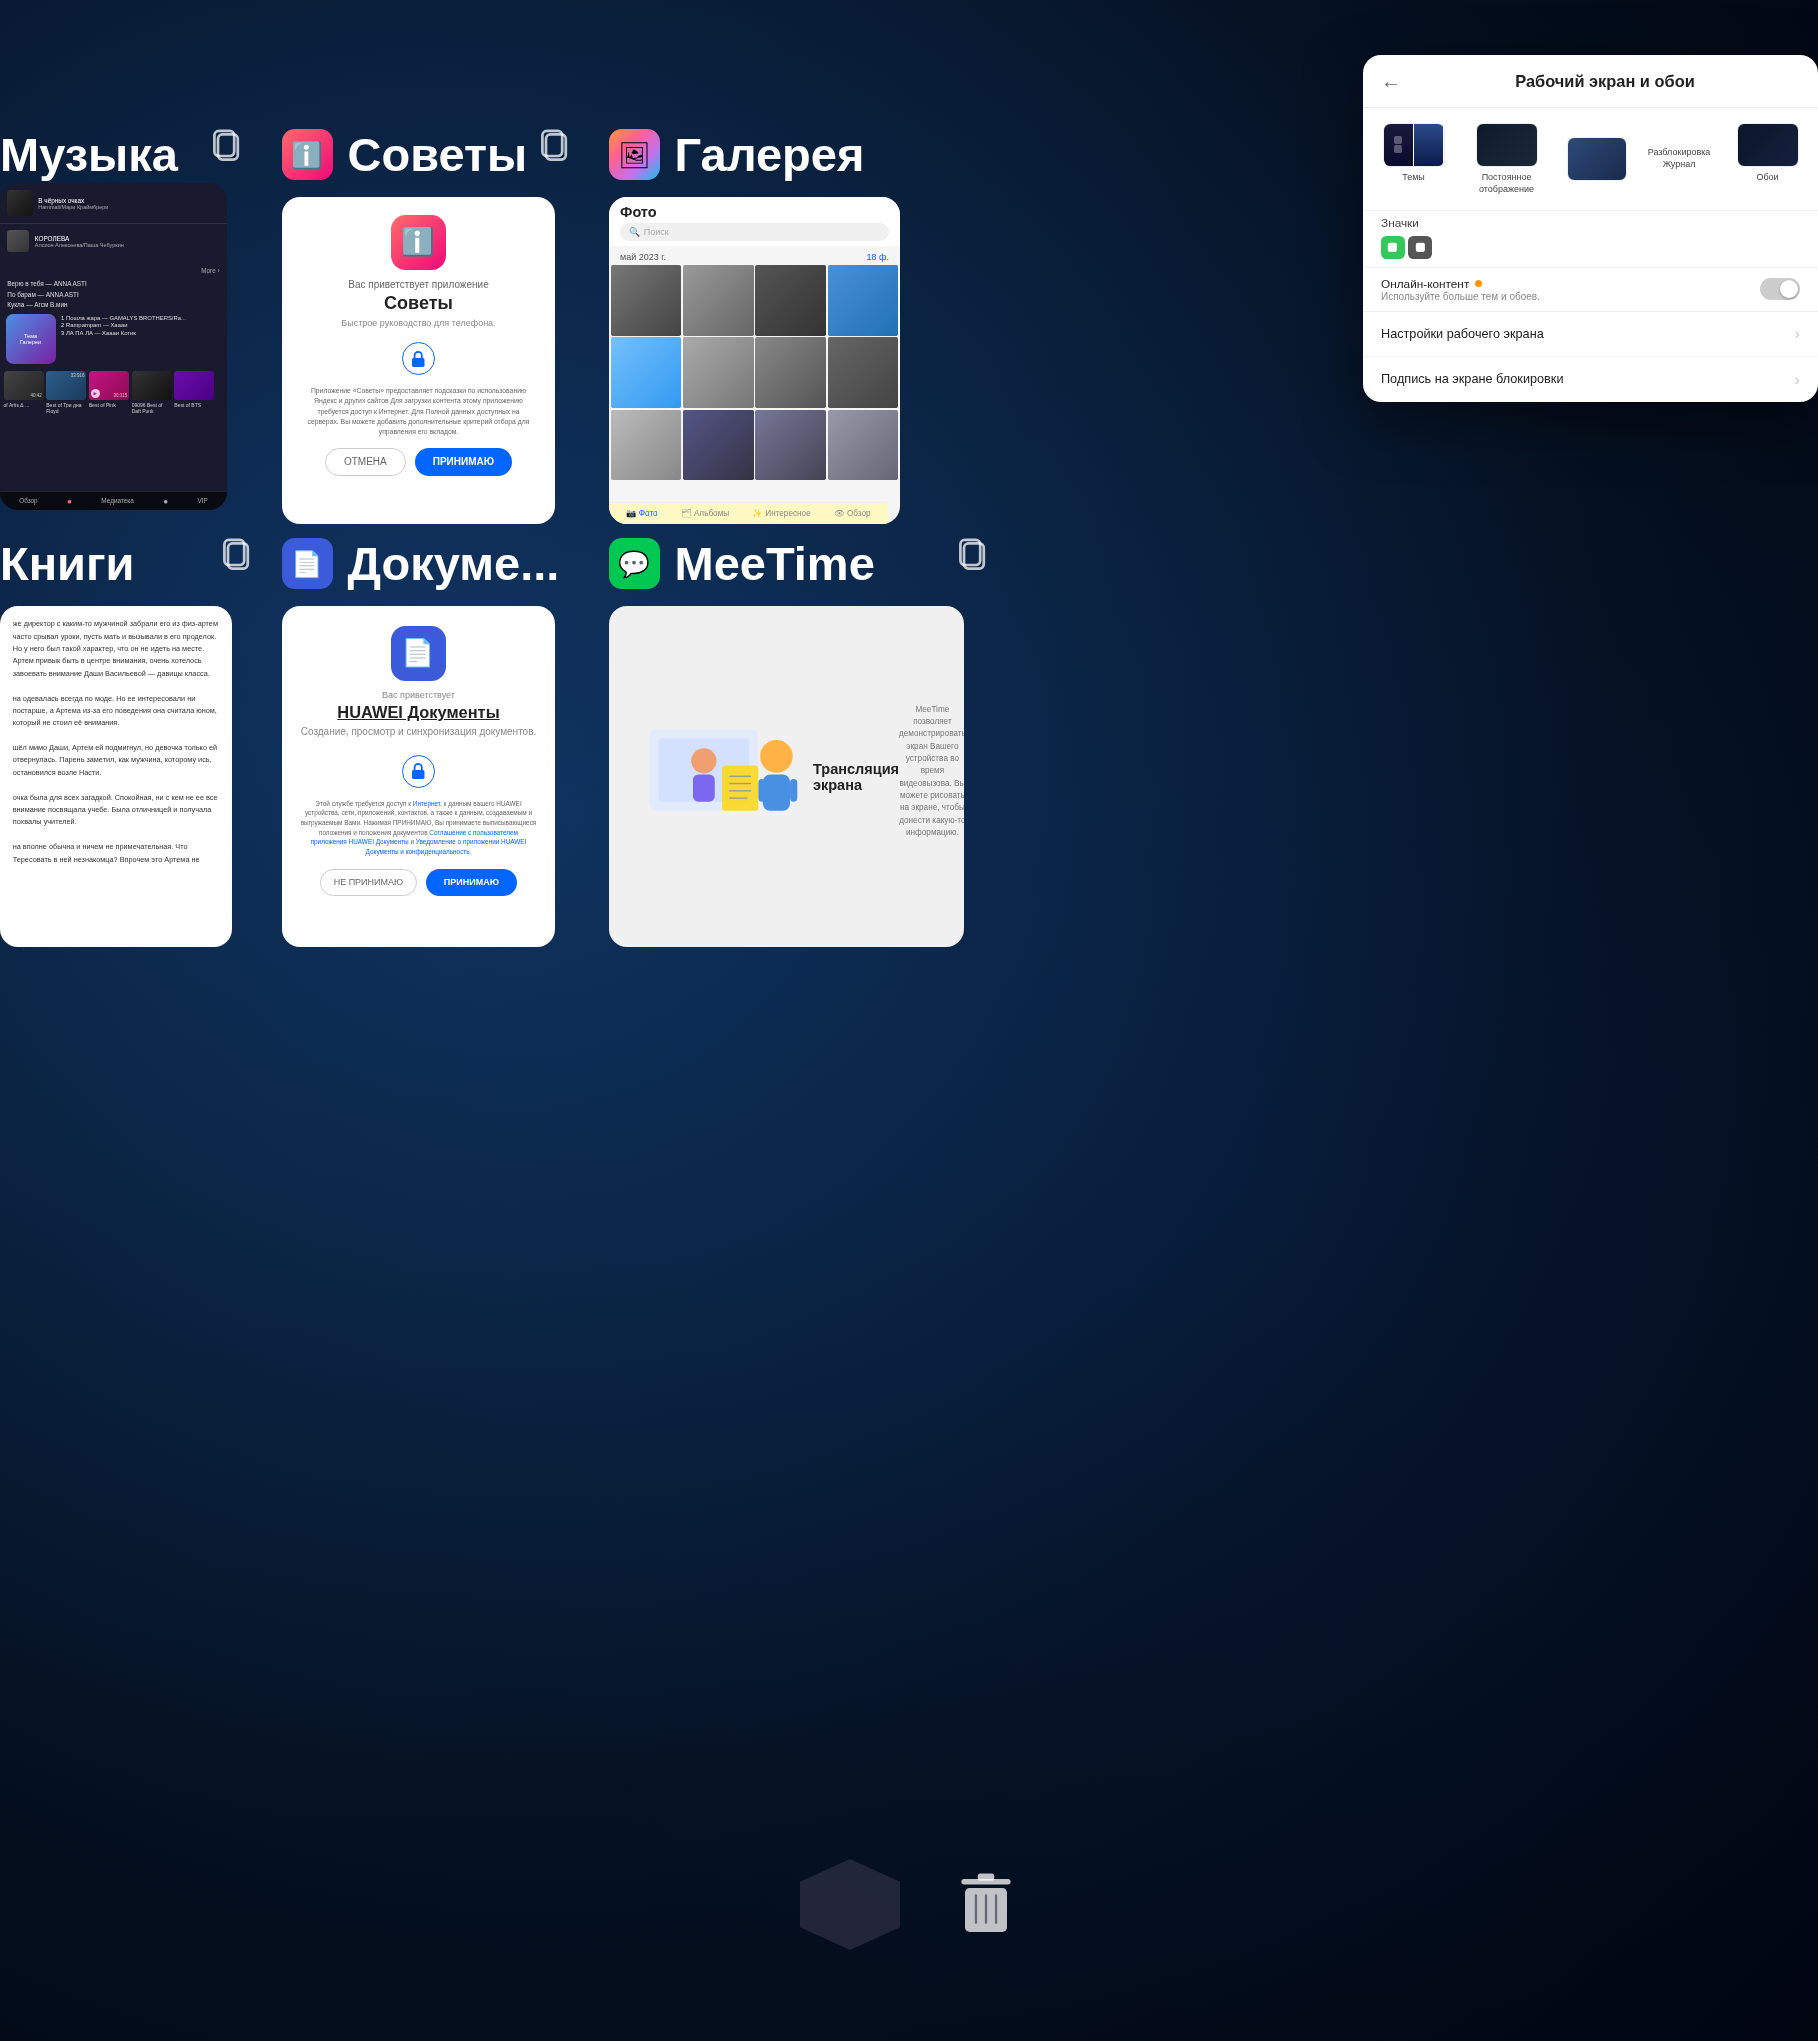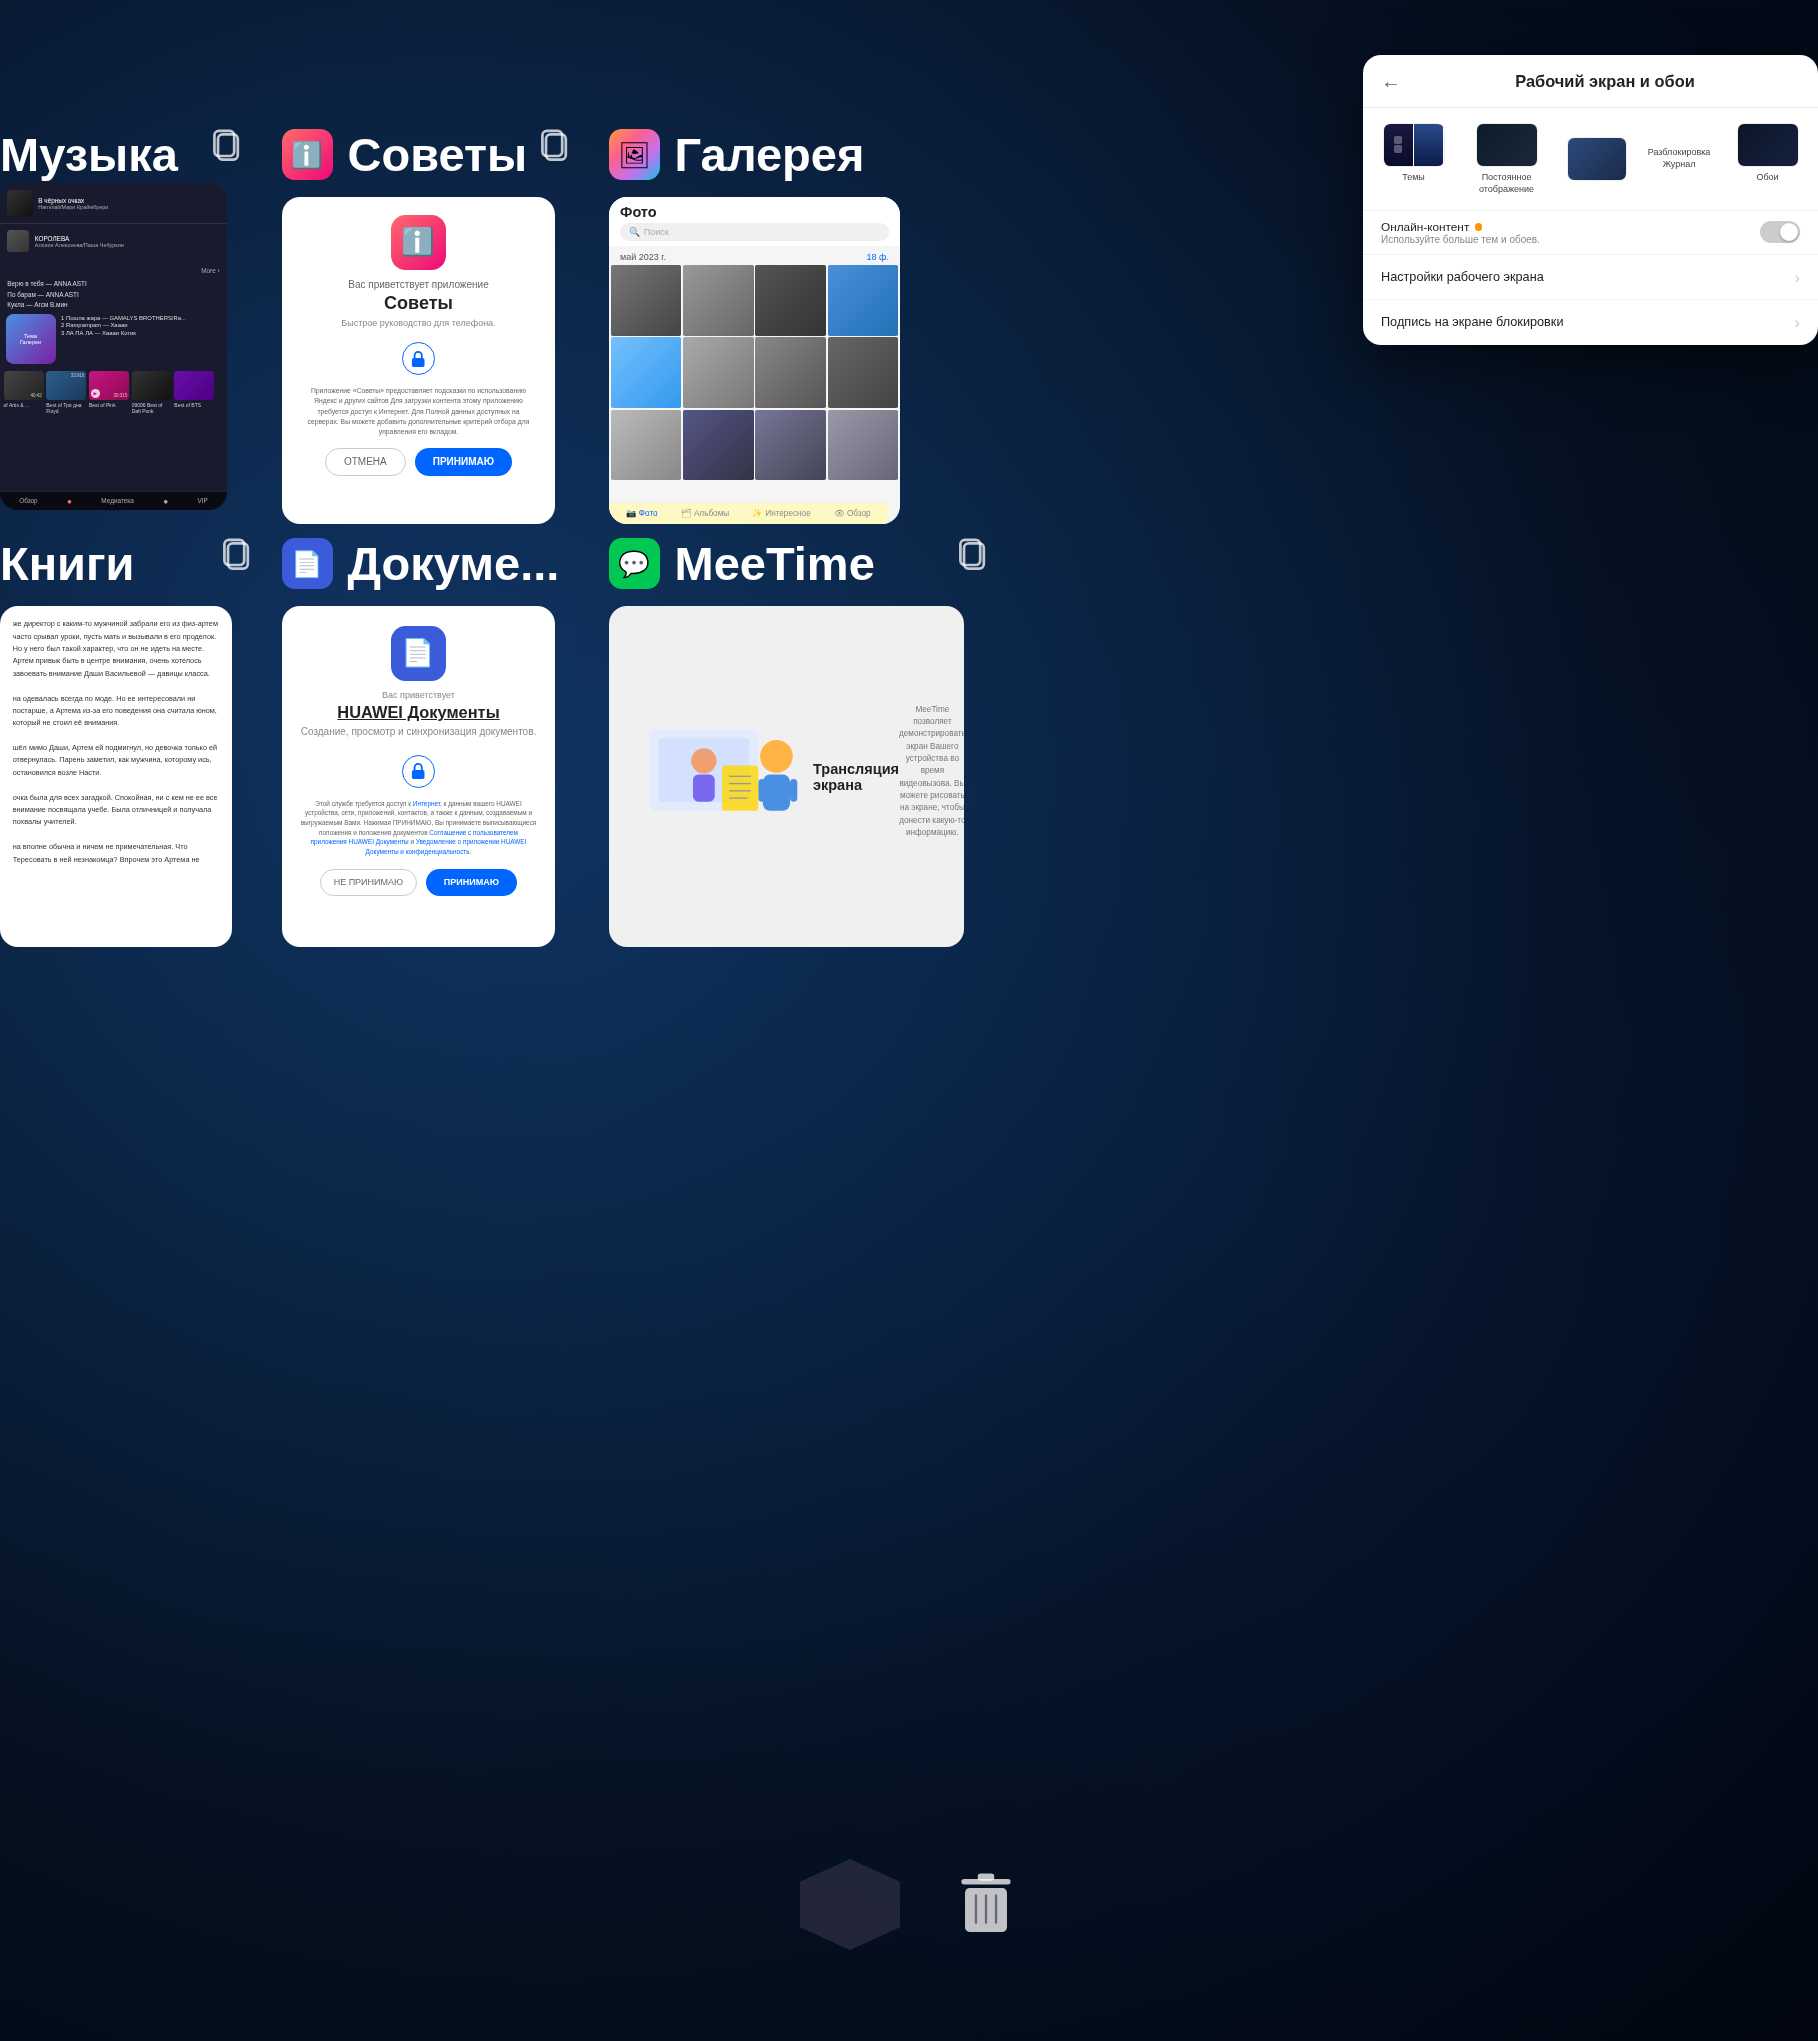--- a/index.html
+++ b/index.html
@@ -252,20 +252,35 @@
       <div style="width: 62px; height: 44px; border-radius: 7.3px; border: 1.8px solid #eee; overflow: hidden; background: linear-gradient(135deg, #2d4a7a, #1a2a4a);"></div>
       <span style="font-size: 9px; color: #444; text-align: center; line-height: 1.3;">Разблокировка Журнал</span>
     </div>
 
     <div style="display: flex; flex-direction: column; align-items: center; gap: 5.5px; min-width: 65px;">
       <div style="width: 62px; height: 44px; border-radius: 7.3px; border: 1.8px solid #eee; overflow: hidden; background: linear-gradient(135deg, #0a1628, #162040);"></div>
       <span style="font-size: 9px; color: #444;">Обои</span>
     </div>
   </div>
 
+  <div style="padding: 5.5px 18px 7.3px; border-top: 0.9px solid #f0f0f0;">
+    <div style="font-size: 11.8px; color: #444; margin-bottom: 5.5px;">Значки</div>
+    <div style="display: flex; gap: 3.6px;">
+      <div style="width: 23.6px; height: 23.6px; border-radius: 5.5px; background: #34c759; display: flex; align-items: center; justify-content: center;">
+        <svg width="12.7" height="12.7" viewBox="0 0 14 14">
+            <rect x="2" y="2" width="10" height="10" rx="2" fill="white"></rect>
+          </svg>
+      </div>
+      <div style="width: 23.6px; height: 23.6px; border-radius: 5.5px; background: #555; display: flex; align-items: center; justify-content: center;">
+        <svg width="12.7" height="12.7" viewBox="0 0 14 14">
+            <rect x="2" y="2" width="10" height="10" rx="2" fill="white"></rect>
+          </svg>
+      </div>
+    </div>
+  </div>
 
   <div style="display: flex; align-items: center; justify-content: space-between; padding: 9px 18px; border-top: 0.9px solid #f0f0f0;">
     <div>
       <div style="display: flex; align-items: center; gap: 5.5px;">
         <span style="font-size: 11.8px; color: #222;">Онлайн-контент</span>
         <span style="width: 7.3px; height: 7.3px; background: #ff9500; border-radius: 50%; display: inline-block;"></span>
       </div>
       <div style="font-size: 10px; color: #888;">Используйте больше тем и обоев.</div>
     </div>
     <div style="width: 40px; height: 22px; border-radius: 11px; background: #ccc; position: relative; cursor: pointer;">

